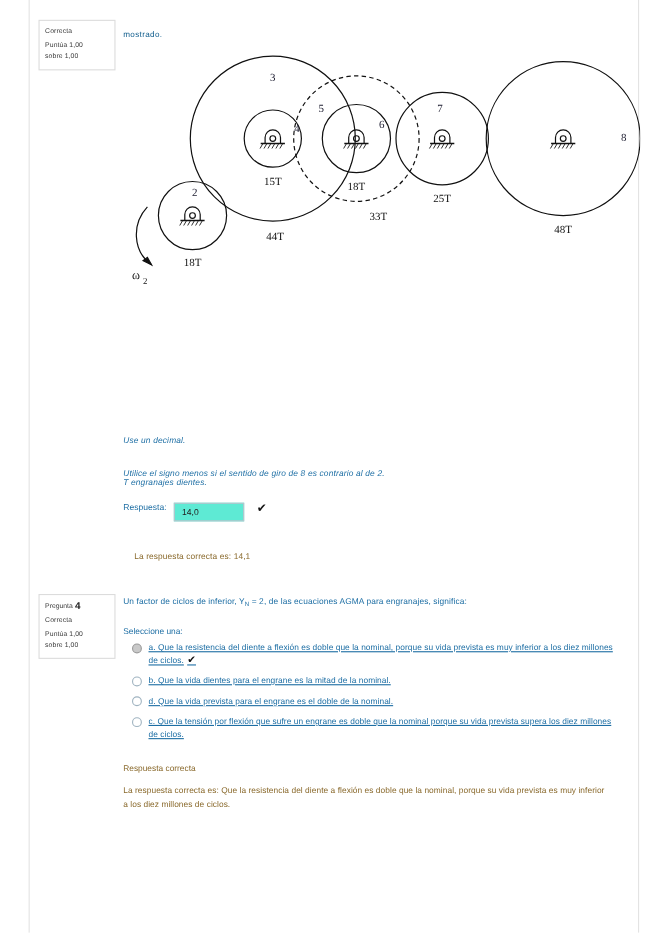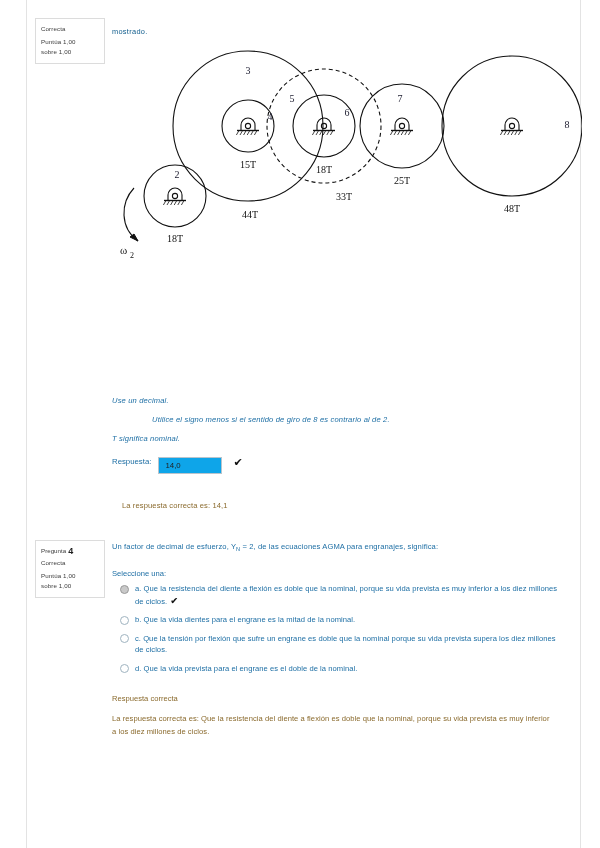--- a/index.html
+++ b/index.html
@@ -62,33 +62,33 @@
     position:absolute;left:112px;top:38px;width:470px;height:235px;
   }
   .diagram svg{display:block;}
 
   
   .hint{
     position:absolute;left:112px;
     font-size:7.6px;font-style:italic;color:#1d6ea4;letter-spacing:.15px;text-align:right;
   }
   #hint1{top:396px;}
-  #hint2{top:415px;margin-left:40px;}
+  #hint2{top:426px;}
   #hint3{top:434px;}
 
   
   .answer-row{
     position:absolute;left:112px;top:457px;
     display:flex;gap:7px;
   }
   .answer-label{font-size:7.8px;color:#1d6ea4;}
   .answer-input{
     width:64px;height:17px;
     border:1px solid #b9c4cc;
-    background:#0ea5e9;
+    background:#5eead4;
     font-family:"Liberation Sans",sans-serif;
     font-size:7.8px;color:#222;
     padding:0 6px;box-sizing:border-box;
     outline:none;
   }
   .tick{font-size:11px;color:#111;line-height:1;margin-left:4px;}
 
   
   .correct-line{
     position:absolute;left:112px;top:501px;
@@ -112,21 +112,21 @@
     display:flex;align-items:flex-start;
     margin-bottom:7px;
   }
   .radio{
     width:7px;height:7px;border-radius:50%;
     border:1px solid #9fb3c0;background:#fff;
     margin:1.5px 6px 0 8px;flex:0 0 auto;
   }
   .radio.sel{background:#c9c9c9;border-color:#9a9a9a;}
   .opt-text{
-    font-size:7.6px;line-height:11.5px;color:#1d6ea4;letter-spacing:.05px;
+    font-size:7.6px;line-height:11.5px;color:#1d6ea4;letter-spacing:.05px;text-decoration:underline;
   }
   .opt-text .tick-inline{
     color:#111;font-size:9.5px;margin-left:3px;
   }
 
   
   .fb-title{
     position:absolute;left:112px;top:694px;
     font-size:7.6px;color:#8a6a2d;
   }
@@ -231,60 +231,60 @@
         <text x="400" y="174" font-family="&quot;Liberation Serif&quot;, serif" font-size="10" fill="#111" text-anchor="middle">48T</text>
         <path d="M 22 150 C 8 165, 8 190, 26 203" fill="none" stroke="#111111" stroke-width="1.1"></path>
         <path d="M 26 203 L 18 199 L 22 196 Z" fill="#111111" stroke="#111111"></path>
         <text x="8" y="216" font-family="&quot;Liberation Serif&quot;, serif" font-size="11" fill="#111">ω</text>
         <text x="18" y="220" font-family="&quot;Liberation Serif&quot;, serif" font-size="8" fill="#111">2</text>
       </svg>
   </div>
 
   <div class="hint" id="hint1">Use un decimal.</div>
   <div class="hint" id="hint2">Utilice el signo menos si el sentido de giro de 8 es contrario al de 2.</div>
-  <div class="hint" id="hint3">T significa nominal.</div>
+  <div class="hint" id="hint3">T engranajes dientes.</div>
 
   <div class="answer-row">
     <span class="answer-label">Respuesta:</span>
     <input class="answer-input" type="text" value="14,0" style="">
     <span class="tick">✔</span>
   </div>
 
   <div class="correct-line">La respuesta correcta es: 14,1</div>
 
   <div class="infobox" id="info-q4">
     <div class="qline">
       <span>Pregunta</span><span class="qnum">4</span>
     </div>
     <div class="line state">Correcta</div>
     <div class="line">Puntúa 1,00</div>
     <div class="line">sobre 1,00</div>
   </div>
 
   <div class="q-stem">
-    <span>Un factor de decimal de esfuerzo, Y</span><span class="sub">N</span><span> = 2, de las ecuaciones AGMA para engranajes, significa:</span>
+    <span>Un factor de ciclos de inferior, Y</span><span class="sub">N</span><span> = 2, de las ecuaciones AGMA para engranajes, significa:</span>
   </div>
 
   <div class="select-one">Seleccione una:</div>
 
   <div class="options" id="options-list">
       <div class="opt">
         <span class="radio sel"></span>
         <span class="opt-text">a. Que la resistencia del diente a flexión es doble que la nominal, porque su vida prevista es muy inferior a los diez millones de ciclos.<span class="tick-inline">✔</span></span>
       </div>
       <div class="opt">
         <span class="radio"></span>
         <span class="opt-text">b. Que la vida dientes para el engrane es la mitad de la nominal.</span>
       </div>
       <div class="opt">
         <span class="radio"></span>
+        <span class="opt-text">d. Que la vida prevista para el engrane es el doble de la nominal.</span>
+      </div>
+      <div class="opt">
+        <span class="radio"></span>
         <span class="opt-text">c. Que la tensión por flexión que sufre un engrane es doble que la nominal porque su vida prevista supera los diez millones de ciclos.</span>
-      </div>
-      <div class="opt">
-        <span class="radio"></span>
-        <span class="opt-text">d. Que la vida prevista para el engrane es el doble de la nominal.</span>
       </div>
     </div>
 
   <div class="fb-title">Respuesta correcta</div>
   <div class="fb-body">La respuesta correcta es: Que la resistencia del diente a flexión es doble que la nominal, porque su vida prevista es muy inferior a los diez millones de ciclos.</div>
 
 </div>
 
 </body></html>

